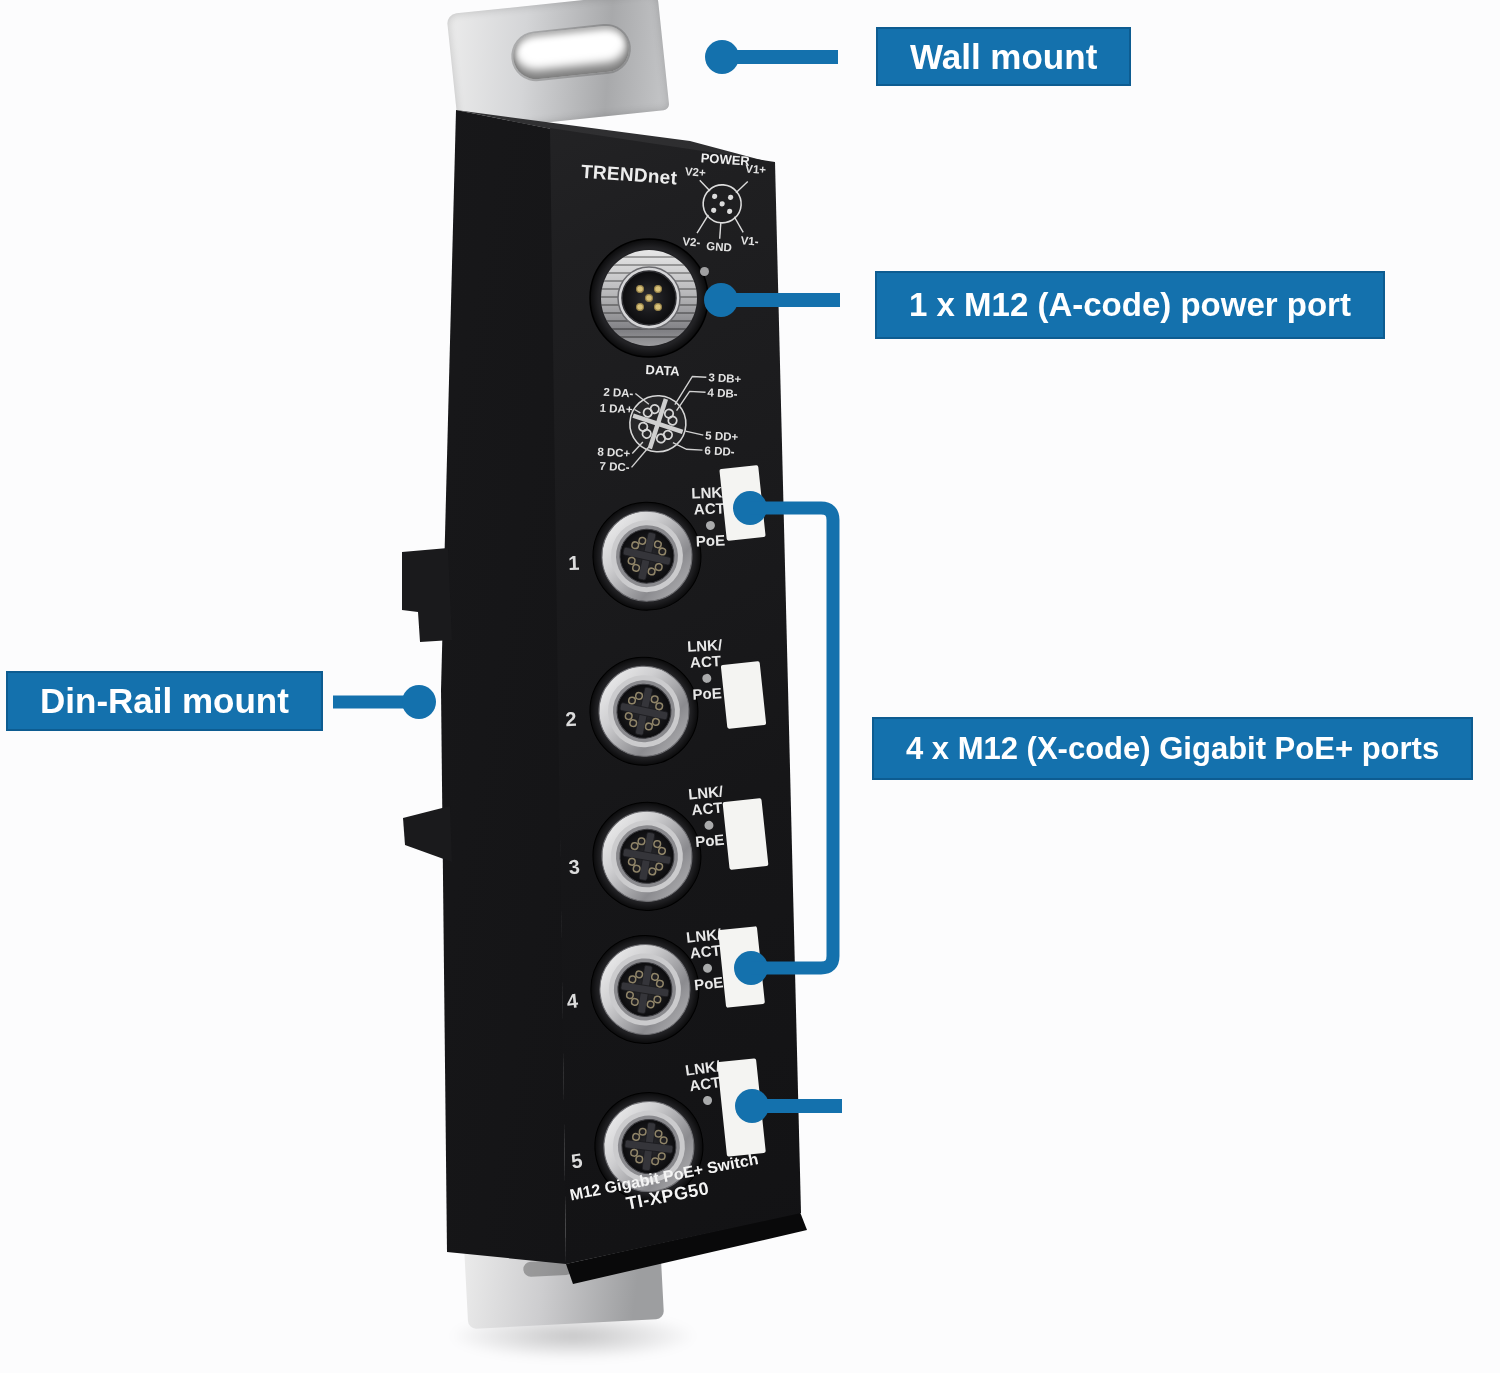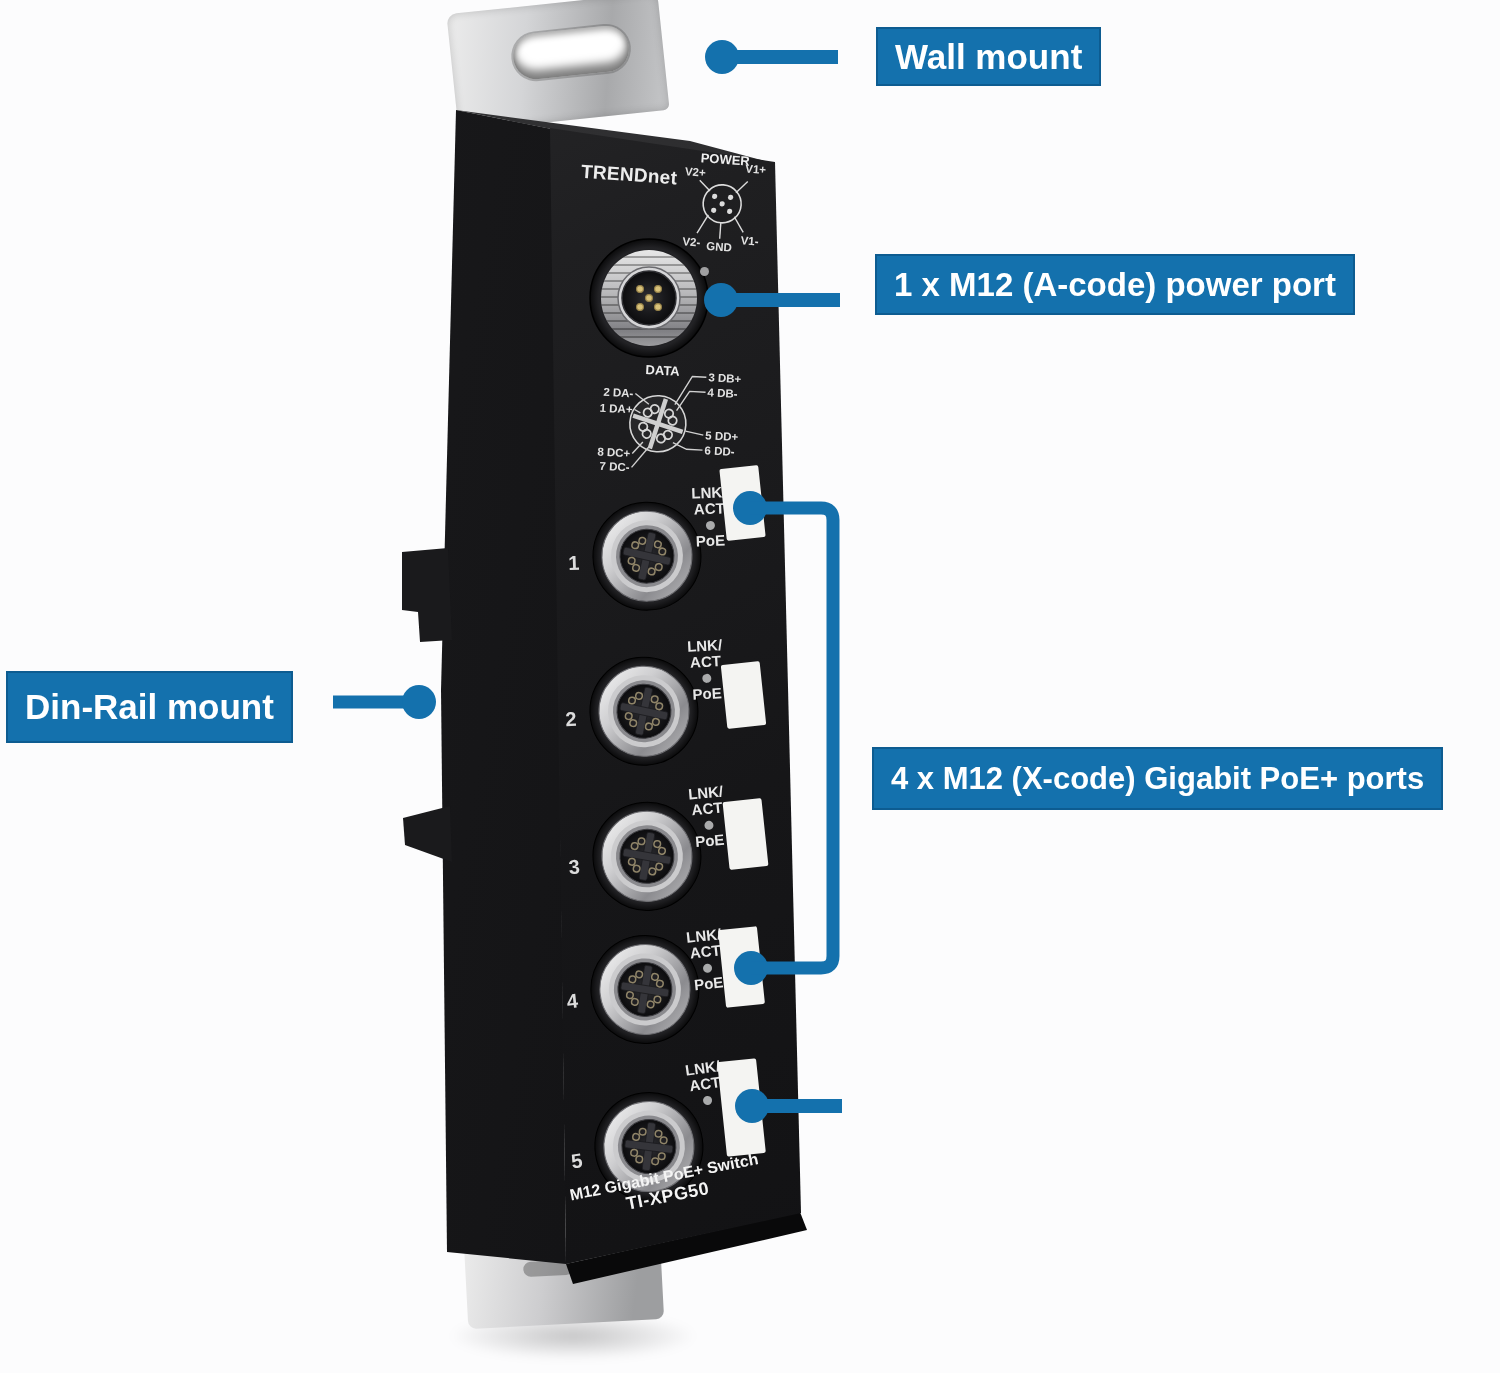--- a/index.html
+++ b/index.html
@@ -4,25 +4,25 @@
 <style>
   html,body{margin:0;padding:0;background:#fff;}
   #scene{position:relative;width:1500px;height:1373px;background:#fcfcfd;overflow:hidden;
          font-family:"Liberation Sans",sans-serif;}
   .abs{position:absolute;}
   .layer{position:absolute;inset:0;}
 
   
   .callout{position:absolute;display:flex;align-items:center;background:var(--accent,#1471ad);
            border:2px solid var(--accent-border,#0d5c91);color:#fff;font-weight:700;
-           padding:0 17px;box-sizing:border-box;white-space:nowrap;z-index:30;}
+           padding:0 32px;box-sizing:border-box;white-space:nowrap;z-index:30;}
   .co-wall {left:876px;top:27px;  height:59px;font-size:35px;}
-  .co-power{left:875px;top:254px; height:61px;font-size:33px;}
-  .co-din  {left:6px;  top:671px; height:72px;font-size:35px;}
-  .co-poe  {left:872px;top:747px; height:63px;font-size:31px;}
+  .co-power{left:875px;top:271px; height:68px;font-size:33px;}
+  .co-din  {left:6px;  top:671px; height:60px;font-size:35px;}
+  .co-poe  {left:872px;top:717px; height:63px;font-size:31px;}
   .co-gig  {left:875px;top:1081px;height:61px;font-size:33px;}
 
   #callout-lines{position:absolute;inset:0;z-index:25;pointer-events:none;}
 
   
   .bracket-top{left:452px;top:3px;width:212px;height:118px;transform:rotate(-6deg);
     background:linear-gradient(100deg,#ececec 0%,#d4d5d7 35%,#a8a9ab 72%,#c6c7c9 100%);
     border-radius:10px 10px 6px 6px;box-shadow:inset 0 0 8px rgba(0,0,0,.18);z-index:1;}
   .bracket-top .slot{position:absolute;left:62px;top:28px;width:116px;height:46px;border-radius:23px;
     background:#fff;box-shadow:inset 0 -9px 10px rgba(0,0,0,.5),inset 0 4px 6px rgba(0,0,0,.32),0 0 0 2px rgba(70,70,70,.3);}

